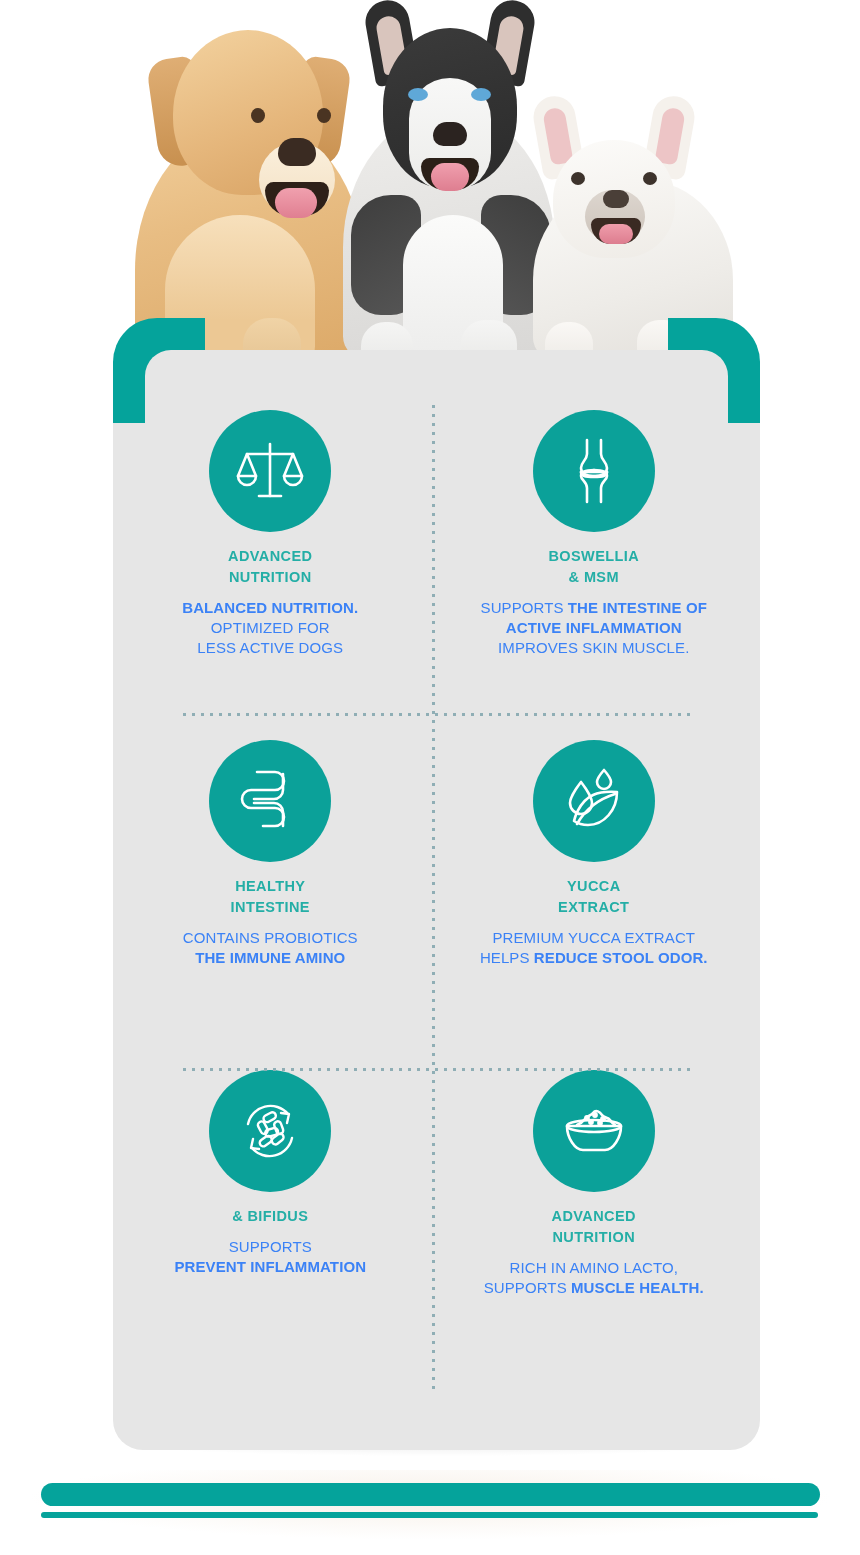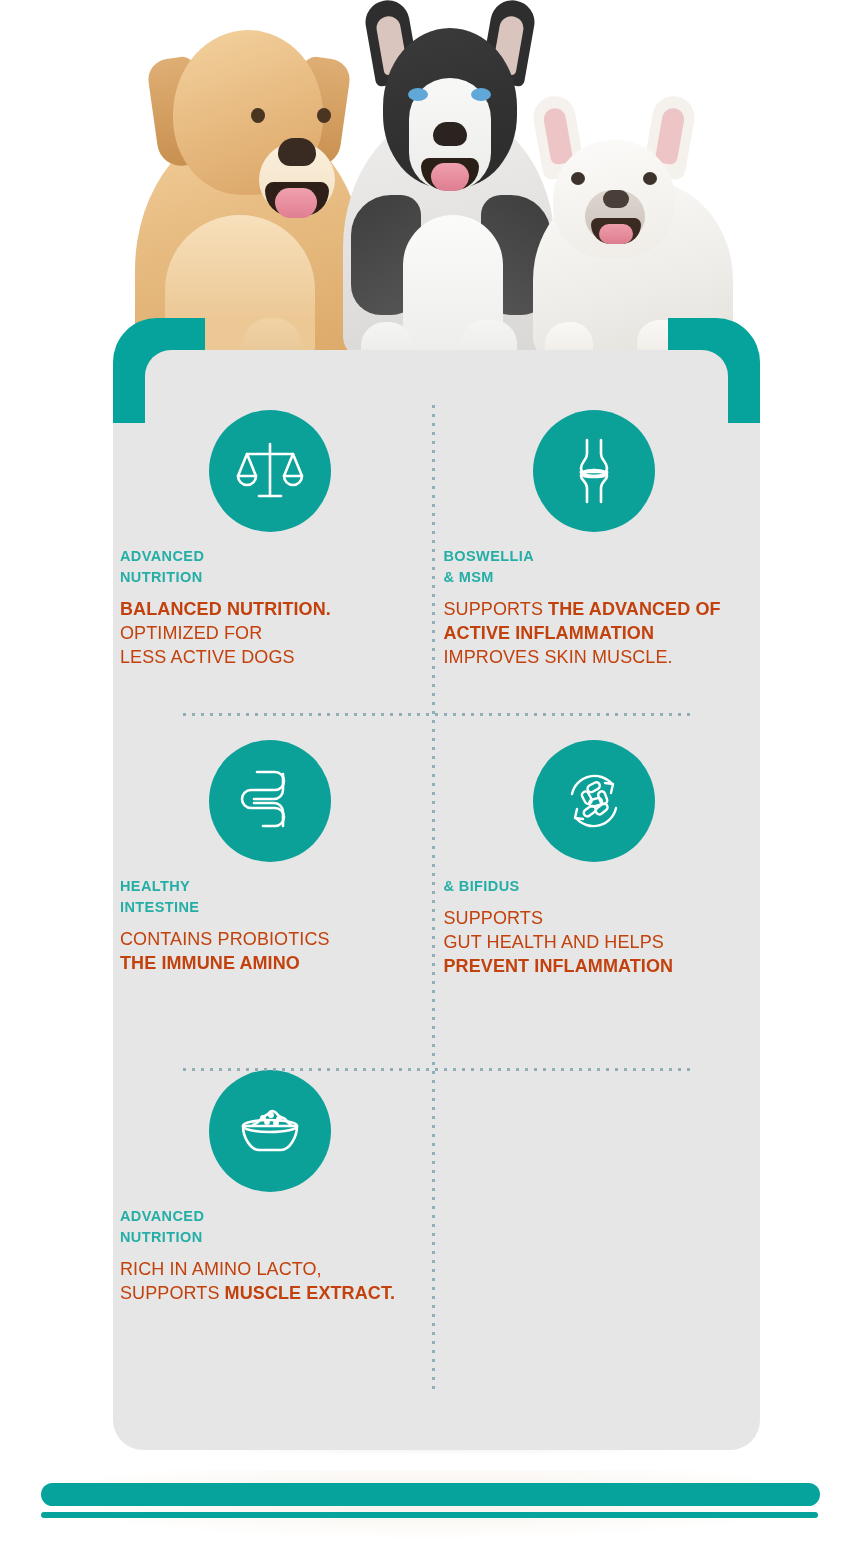--- a/index.html
+++ b/index.html
@@ -241,20 +241,21 @@
     left: 113px;
     top: 388px;
     width: 647px;
     z-index: 2;
     display: grid;
     grid-template-columns: 1fr 1fr;
   }
 
   .cell {
     padding: 22px 16px 18px 7px;
+    text-align: center;
     position: relative;
     min-height: 330px;
   }
 
   .icon-circle {
     width: 122px; height: 122px;
     border-radius: 50%;
     background: #0BA199;
     margin: 0 auto 0 auto;
     display: flex;
@@ -268,22 +269,22 @@
     color: #24AEA6;
     font-size: 14.5px;
     font-weight: bold;
     letter-spacing: 0.4px;
     line-height: 1.45;
     text-transform: uppercase;
   }
 
   .cell-body {
     margin-top: 10px;
-    color: #c2410c;
-    font-size: 18px;
+    color: #3b82f6;
+    font-size: 15px;
     line-height: 1.32;
     letter-spacing: 0.1px;
   }
   .cell-body b { font-weight: bold; }
 
   
   .v-divider {
     position: absolute;
     left: 432px;
     width: 3px;
@@ -428,21 +429,21 @@
           <path d="M28 66 v-14 c0 -6 -6 -8 -6 -12 c0 -4 5 -6 13 -6"></path>
           <path d="M42 66 v-14 c0 -6 6 -8 6 -12 c0 -4 -5 -6 -13 -6"></path>
         </svg>
       </div>
       <div class="cell-title">
         <div>BOSWELLIA</div>
         <div>&amp; MSM</div>
       </div>
       <div class="cell-body">
         <div>
-          <span>SUPPORTS </span><b>THE ADVANCED OF</b>
+          <span>SUPPORTS </span><b>THE INTESTINE OF</b>
         </div>
         <div><b>ACTIVE INFLAMMATION</b></div>
         <div>IMPROVES SKIN MUSCLE.</div>
       </div>
     </div>
 
     <div class="cell">
       <div class="icon-circle">
         <svg width="70" height="70" viewBox="0 0 70 70" fill="none" stroke="#ffffff" stroke-width="2.6" stroke-linecap="round" stroke-linejoin="round">
           <path d="M22 6 h18 a9 9 0 0 1 0 18 h-24 a9 9 0 0 0 0 18 h24 a9 9 0 0 1 0 18 h-12"></path>
@@ -453,20 +454,40 @@
       <div class="cell-title">
         <div>HEALTHY</div>
         <div>INTESTINE</div>
       </div>
       <div class="cell-body">
         <div>CONTAINS PROBIOTICS</div>
         <div><b>THE IMMUNE AMINO</b></div>
       </div>
     </div>
 
+    <div class="cell">
+      <div class="icon-circle">
+        <svg width="70" height="70" viewBox="0 0 70 70" fill="none" stroke="#ffffff" stroke-width="2.6" stroke-linecap="round" stroke-linejoin="round">
+          <path d="M45 4 c0 0 -7 8 -7 12 a7 7 0 0 0 14 0 c0 -4 -7 -12 -7 -12 z"></path>
+          <path d="M22 16 c0 0 -11 14 -11 21 a11 11 0 0 0 22 0 c0 -7 -11 -21 -11 -21 z"></path>
+          <path d="M58 26 c0 18 -13 33 -29 33 c-8 0 -14 -4 -14 -4 c0 0 4 -19 19 -26 c9 -4 24 -3 24 -3 z"></path>
+          <path d="M18 58 c8 -14 22 -25 38 -30"></path>
+        </svg>
+      </div>
+      <div class="cell-title">
+        <div>YUCCA</div>
+        <div>EXTRACT</div>
+      </div>
+      <div class="cell-body">
+        <div>PREMIUM YUCCA EXTRACT</div>
+        <div>
+          <span>HELPS </span><b>REDUCE STOOL ODOR.</b>
+        </div>
+      </div>
+    </div>
 
     <div class="cell">
       <div class="icon-circle">
         <svg width="70" height="70" viewBox="0 0 70 70" fill="none" stroke="#ffffff" stroke-width="2.4" stroke-linecap="round" stroke-linejoin="round">
           <path d="M13 28 a23 23 0 0 1 40 -10"></path>
           <path d="M46 17 l8 1 l-2 9"></path>
           <path d="M57 42 a23 23 0 0 1 -40 10"></path>
           <path d="M24 53 l-8 -1 l2 -9"></path>
           <rect x="28" y="18" width="13" height="7" rx="3.5" transform="rotate(-28 34 21)"></rect>
           <rect x="22" y="28" width="13" height="7" rx="3.5" transform="rotate(62 28 31)"></rect>
@@ -474,21 +495,20 @@
           <rect x="30" y="33" width="13" height="7" rx="3.5" transform="rotate(-15 36 36)"></rect>
           <rect x="24" y="42" width="13" height="7" rx="3.5" transform="rotate(-35 30 45)"></rect>
           <rect x="36" y="40" width="13" height="7" rx="3.5" transform="rotate(-38 42 43)"></rect>
         </svg>
       </div>
       <div class="cell-title">
         <div>&amp; BIFIDUS</div>
       </div>
       <div class="cell-body">
         <div>SUPPORTS</div>
-        <div>GUT HEALTH AND HELPS</div>
         <div><b>PREVENT INFLAMMATION</b></div>
       </div>
     </div>
 
     <div class="cell">
       <div class="icon-circle">
         <svg width="70" height="70" viewBox="0 0 70 70" fill="none" stroke="#ffffff" stroke-width="2.6" stroke-linecap="round" stroke-linejoin="round">
           <path d="M18 29 c0 0 5 -2 8 -6 c3 -4 6 -3 8 -6 c3 -4 7 -1 9 2 c2 3 6 2 8 5 c2 3 5 5 5 5"></path>
           <path d="M8 30 h54 a0 0 0 0 1 0 0 c0 12 -8 24 -16 24 h-22 c-8 0 -16 -12 -16 -24 z"></path>
           <ellipse cx="35" cy="30" rx="27" ry="6"></ellipse>
@@ -499,21 +519,21 @@
           <circle cx="41" cy="27" r="1.6" fill="#fff"></circle>
         </svg>
       </div>
       <div class="cell-title">
         <div>ADVANCED</div>
         <div>NUTRITION</div>
       </div>
       <div class="cell-body">
         <div>RICH IN AMINO LACTO,</div>
         <div>
-          <span>SUPPORTS </span><b>MUSCLE EXTRACT.</b>
+          <span>SUPPORTS </span><b>MUSCLE HEALTH.</b>
         </div>
       </div>
     </div>
 
   </div>
 
   <div class="bottom-glow"></div>
   <div class="bottom-bar"></div>
   <div class="bottom-line"></div>
 

